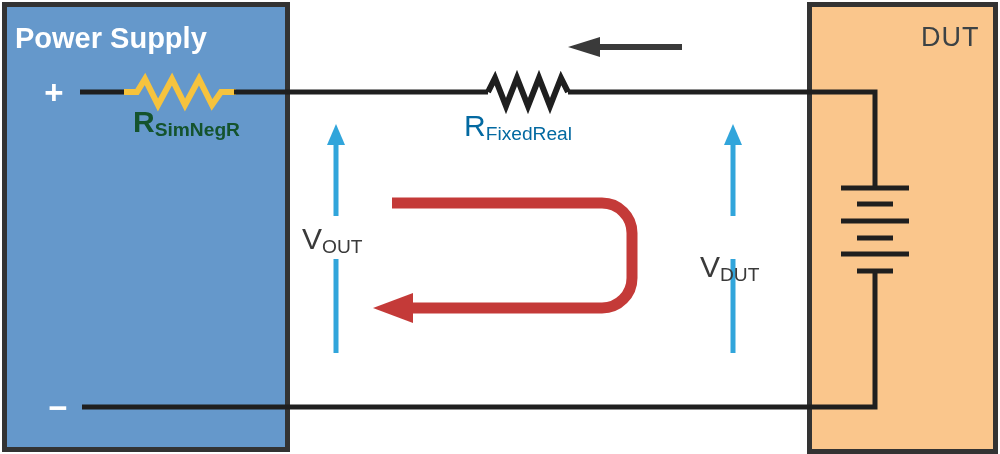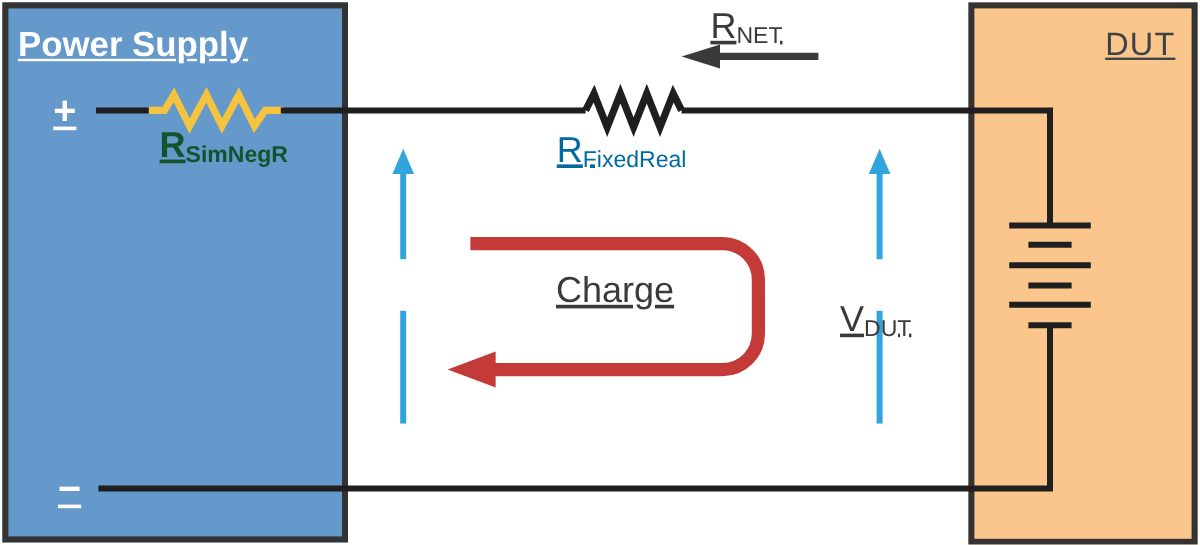--- a/index.html
+++ b/index.html
@@ -4,21 +4,21 @@
 <style>
   html,body{margin:0;padding:0;background:#fff;}
   #stage{
     position:relative;width:1000px;height:454px;background:#ffffff;overflow:hidden;
     font-family:"Liberation Sans","DejaVu Sans",sans-serif;
   }
   .box{position:absolute;box-sizing:border-box;border:5px solid #333333;}
   #ps-box{left:2px;top:2px;width:288px;height:450px;}
   #dut-box{left:807px;top:2px;width:191px;height:452px;}
   #wires{position:absolute;left:0;top:0;width:1000px;height:454px;pointer-events:none;}
-  .lbl{position:absolute;line-height:1;white-space:nowrap;text-decoration:underline;}
+  .lbl{position:absolute;line-height:1;white-space:nowrap;}
   .sub{font-size:0.64em;vertical-align:-0.22em;letter-spacing:0;}
   #ps-title{left:15px;top:24px;font-size:29px;font-weight:bold;color:#ffffff;}
   #dut-title{left:921px;top:24px;font-size:27px;color:#3c4245;letter-spacing:1px;}
   #plus-sign{left:54px;top:92px;transform:translate(-50%,-50%);font-size:33px;font-weight:bold;color:#ffffff;}
   #minus-sign{left:58px;top:407px;transform:translate(-50%,-50%);font-size:33px;font-weight:bold;color:#ffffff;}
   #rnet-label{left:592px;top:8px;font-size:30px;color:#3a3a3a;}
   #rfixed-label{left:464px;top:111px;font-size:30px;color:#0369a1;}
   #rsimneg-label{left:133px;top:107px;font-size:30px;font-weight:bold;color:#14532d;}
   #vout-label{left:302px;top:224px;font-size:30px;color:#3a3a3a;}
   #vdut-label{left:700px;top:224px;font-size:30px;color:#3a3a3a;margin-top:28px;}
@@ -77,34 +77,33 @@
       <path d="M392,203 H602 A30,30 0 0 1 632,233 V278 A30,30 0 0 1 602,308 H410" fill="none" stroke-width="11" stroke="#c43a38"></path>
       <polygon points="373,308 413,293 413,323" fill="#c43a38"></polygon>
     </g>
   </svg>
 
   <div id="ps-title" class="lbl">Power Supply</div>
   <div id="plus-sign" class="lbl">+</div>
   <div id="minus-sign" class="lbl">−</div>
   <div id="dut-title" class="lbl">DUT</div>
 
-  <div id="rnet-label" class="lbl">
-    <span>R</span><span class="sub">NET</span>
-  </div>
 
   <div id="rfixed-label" class="lbl">
     <span>R</span><span class="sub">FixedReal</span>
   </div>
 
   <div id="rsimneg-label" class="lbl">
     <span>R</span><span class="sub">SimNegR</span>
   </div>
 
+  <div id="vout-label" class="lbl">
+    <span>V</span><span class="sub">OUT</span>
+  </div>
 
   <div id="vdut-label" class="lbl">
     <span>V</span><span class="sub">DUT</span>
   </div>
 
   <div id="charge-label" class="lbl">
-    <div>Charge</div>
   </div>
 
 </div>
 
 </body></html>

